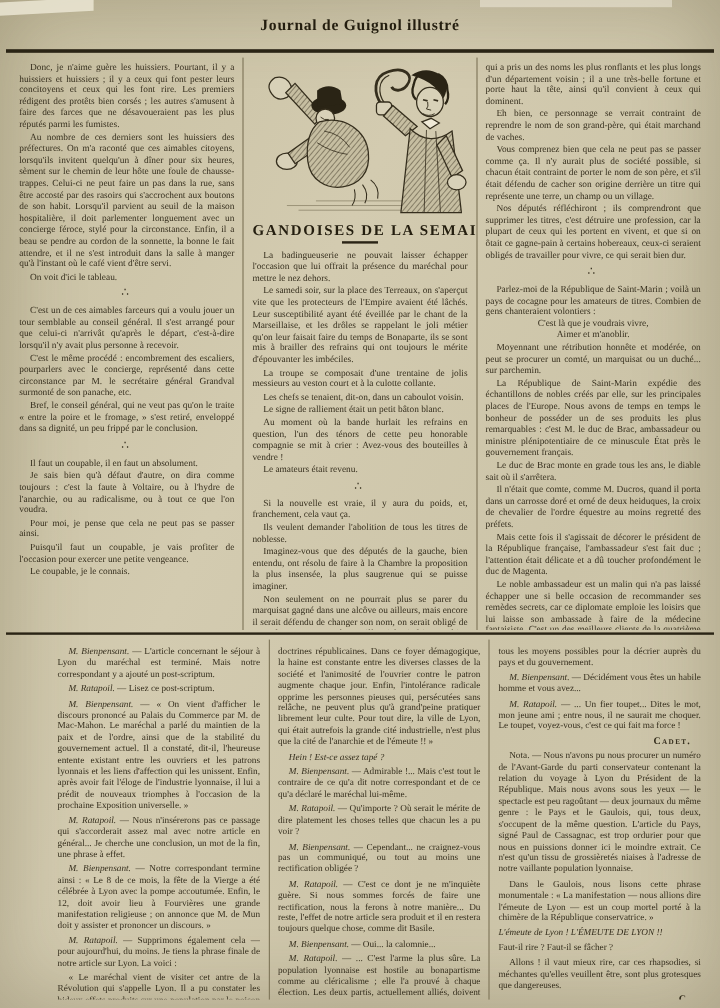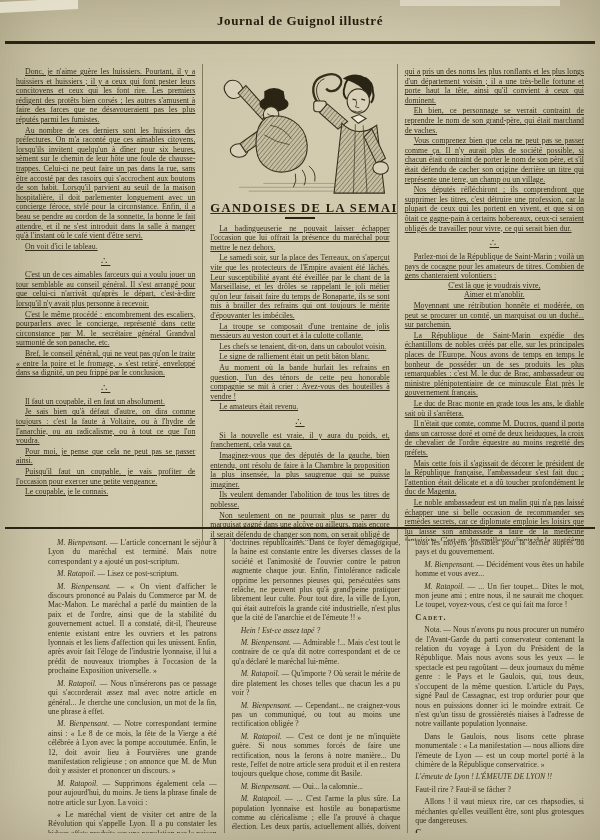--- a/index.html
+++ b/index.html
@@ -17,32 +17,32 @@
   .scan-flaw{position:absolute;top:0;left:0;width:78px;height:11px;background:#ebe6d4;transform:skewY(-3deg);opacity:.85;}
   .scan-flaw2{position:absolute;top:0;right:40px;width:160px;height:6px;background:rgba(238,233,218,.55);}
   .masthead{
     position:absolute;top:13px;left:0;right:0;text-align:center;
     font-weight:bold;font-size:13px;letter-spacing:.6px;color:#241e0f;
   }
   .rule-top{position:absolute;top:41px;left:5px;right:5px;height:3px;background:#2a2415;}
   .rule-mid{position:absolute;top:527px;left:5px;right:5px;height:2px;background:#2a2415;}
 
   .section{position:absolute;left:9px;right:9px;display:flex;align-items:stretch;}
-  .top-section{top:64px;height:477px;font-size:7.8px;line-height:9.6px;text-decoration:underline;}
+  .top-section{top:48px;height:477px;font-size:7.8px;line-height:9.6px;}
   .bottom-section{top:533px;height:300px;font-size:7.7px;line-height:9.4px;margin-left:32px;}
   .col{flex:1 1 0;padding:2px 7px 0 7px;overflow:hidden;text-align:justify;}
   .vsep{width:1px;background:#837a5d;flex:0 0 1px;}
 
   p.para{margin:1px 0 0 0;text-indent:9px;}
   .bottom-section p.para{margin-top:3px;}
   p.noind{text-indent:0;}
   p.ital{font-style:italic;}
   .spk{font-style:italic;}
   .asterism{text-align:center;font-size:10px;line-height:13px;margin:3px 0;letter-spacing:3px;text-indent:0;color:#352e1d;}
-  .sig{text-align:left;font-variant:small-caps;letter-spacing:1.1px;font-size:8.4px;font-weight:bold;margin:3px 8px 2px 0;}
+  .sig{text-align:right;font-variant:small-caps;letter-spacing:1.1px;font-size:8.4px;font-weight:bold;margin:3px 8px 2px 0;}
   .verse{text-align:center;margin:0 0;line-height:9.6px;text-indent:0;}
 
   .figure-wrap{height:132px;margin:1px 0 0 0;}
   .figure-wrap svg{display:block;width:100%;height:100%;}
   .gandoises-head{
     text-align:center;font-weight:bold;font-size:12.5px;letter-spacing:1.4px;
     margin:5px 0 3px 0;color:#241e0f;white-space:nowrap;text-indent:0;
   }
   .head-rule{width:30px;height:2px;background:#2a2415;margin:0 auto 5px auto;}
 </style>
@@ -127,22 +127,22 @@
       <div>
           <p class="para">La badingueuserie ne pouvait laisser échapper l'occasion que lui offrait la présence du maréchal pour mettre le nez dehors.</p>
           <p class="para">Le samedi soir, sur la place des Terreaux, on s'aperçut vite que les protecteurs de l'Empire avaient été lâchés. Leur susceptibilité ayant été éveillée par le chant de la Marseillaise, et les drôles se rappelant le joli métier qu'on leur faisait faire du temps de Bonaparte, ils se sont mis à brailler des refrains qui ont toujours le mérite d'épouvanter les imbéciles.</p>
           <p class="para">La troupe se composait d'une trentaine de jolis messieurs au veston court et à la culotte collante.</p>
           <p class="para">Les chefs se tenaient, dit-on, dans un caboulot voisin.</p>
           <p class="para">Le signe de ralliement était un petit bâton blanc.</p>
           <p class="para">Au moment où la bande hurlait les refrains en question, l'un des ténors de cette peu honorable compagnie se mit à crier : Avez-vous des bouteilles à vendre !</p>
           <p class="para">Le amateurs était revenu.</p>
           <div class="asterism">∴</div>
           <p class="para">Si la nouvelle est vraie, il y aura du poids, et, franchement, cela vaut ça.</p>
+          <p class="para">Ils veulent demander l'abolition de tous les titres de noblesse.</p>
           <p class="para">Imaginez-vous que des députés de la gauche, bien entendu, ont résolu de faire à la Chambre la proposition la plus insensée, la plus saugrenue qui se puisse imaginer.</p>
-          <p class="para">Ils veulent demander l'abolition de tous les titres de noblesse.</p>
           <p class="para">Non seulement on ne pourrait plus se parer du marquisat gagné dans une alcôve ou ailleurs, mais encore il serait défendu de changer son nom, on serait obligé de s'appeler comme son père. Voilà qui ferait faire une bien jolie grimace à beaucoup de gens.</p>
         </div>
     </div>
     <div class="vsep"></div>
     <div class="col">
         <p class="para noind">qui a pris un des noms les plus ronflants et les plus longs d'un département voisin ; il a une très-belle fortune et porte haut la tête, ainsi qu'il convient à ceux qui dominent.</p>
         <p class="para">Eh bien, ce personnage se verrait contraint de reprendre le nom de son grand-père, qui était marchand de vaches.</p>
         <p class="para">Vous comprenez bien que cela ne peut pas se passer comme ça. Il n'y aurait plus de société possible, si chacun était contraint de porter le nom de son père, et s'il était défendu de cacher son origine derrière un titre qui représente une terre, un champ ou un village.</p>
         <p class="para">Nos députés réfléchiront ; ils comprendront que supprimer les titres, c'est détruire une profession, car la plupart de ceux qui les portent en vivent, et que si on ôtait ce gagne-pain à certains hobereaux, ceux-ci seraient obligés de travailler pour vivre, ce qui serait bien dur.</p>
         <div class="asterism">∴</div>

